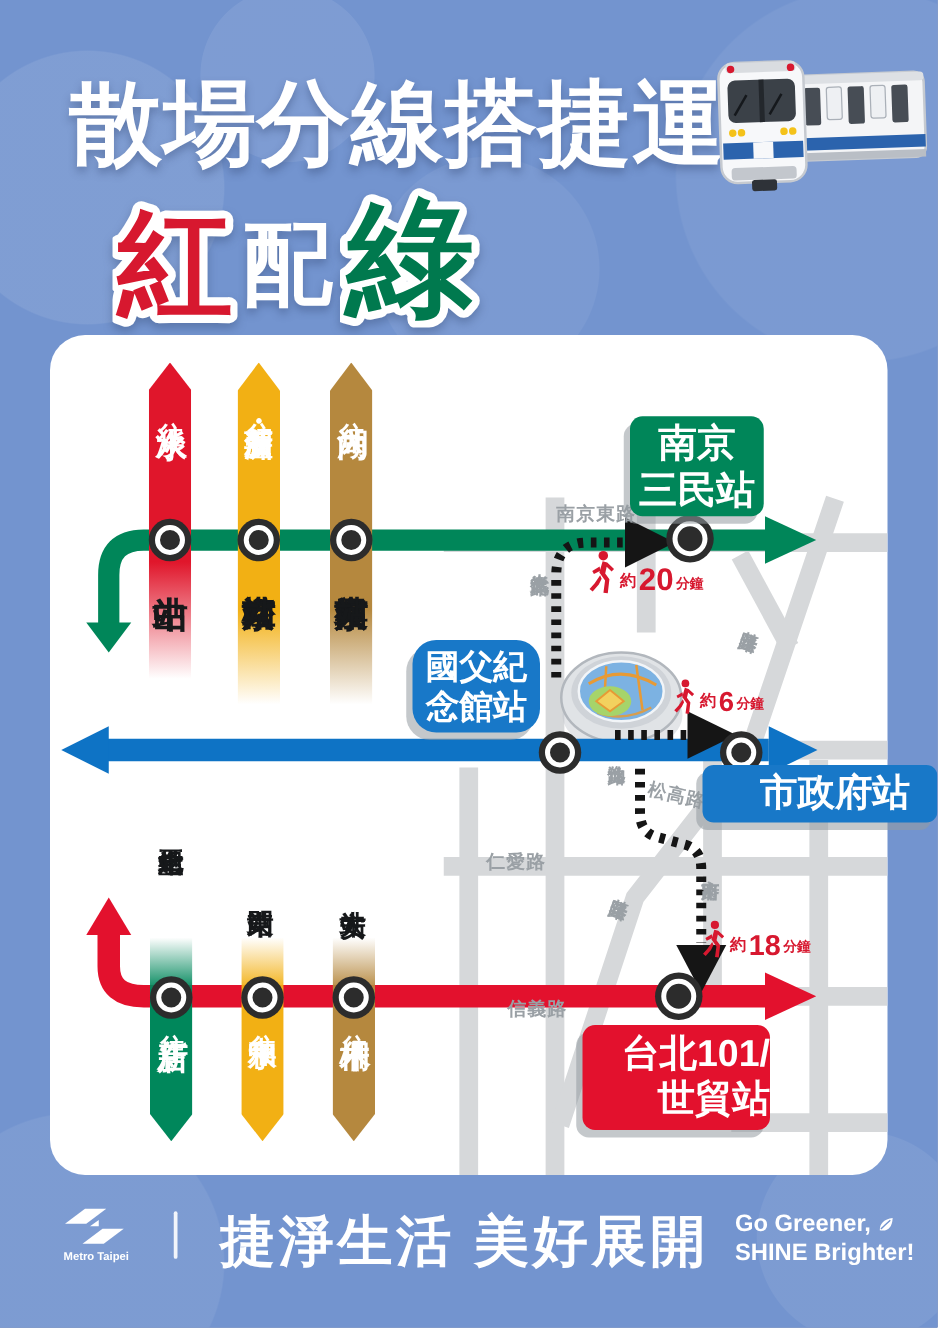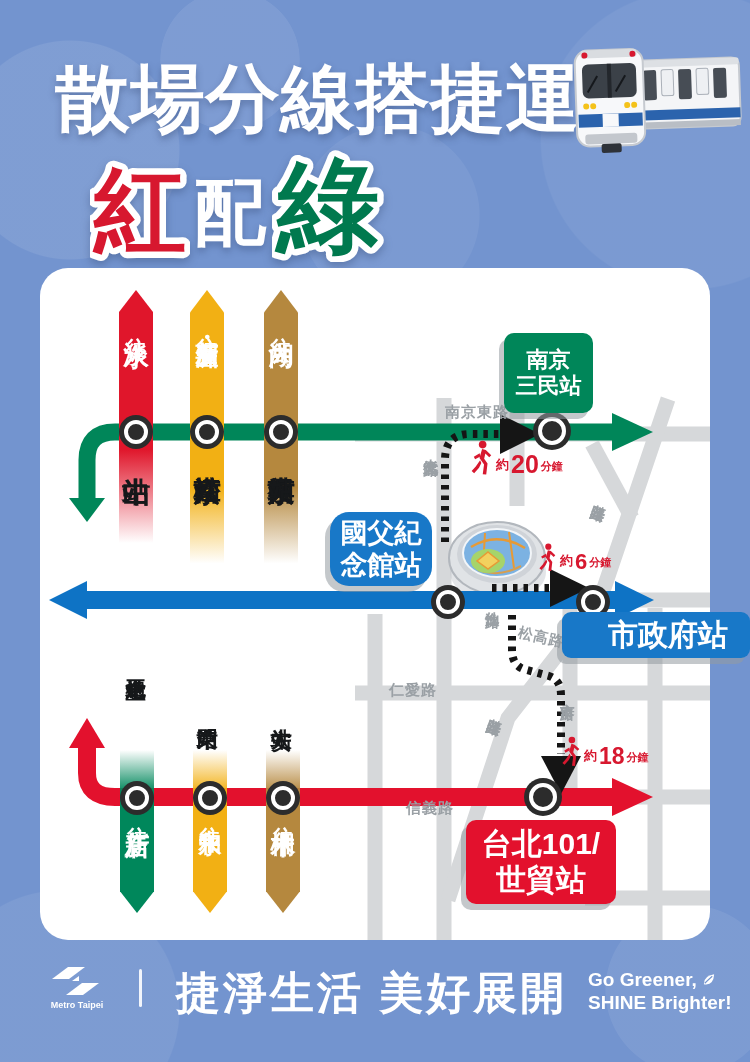--- a/index.html
+++ b/index.html
@@ -43,21 +43,21 @@
   .dot.big{width:20px;height:20px;}
   
   .sl{position:absolute;display:flex;justify-content:center;color:#16181a;font-weight:700;}
   .sl span{writing-mode:vertical-rl;text-orientation:upright;line-height:1.12;}
   
   .sbox{position:absolute;display:flex;flex-direction:column;justify-content:center;align-items:center;
         color:#fff;font-weight:800;border-radius:10px;line-height:1.2;white-space:nowrap;
         box-shadow:-5px 6px 0 rgba(148,154,161,.55);}
   .sbox.greenbg{background:#008659;}
   .sbox.bluebg{background:#1878c8;}
-  .sbox.redbg{background:#e3112d;}
+  .sbox.redbg{background:#e3112d;align-items:flex-end;}
   
   .road{position:absolute;color:#9aa0a5;font-weight:600;letter-spacing:1px;white-space:nowrap;}
   .road span{line-height:1.05;}
   .road.v span{writing-mode:vertical-rl;text-orientation:upright;display:block;}
   
   .walk{position:absolute;display:flex;align-items:flex-end;color:#d7182f;}
   .walker{fill:#d7182f;}
   .w-about{font-size:13px;font-weight:800;margin:0 2px 3px 3px;}
   .w-min{font-size:25px;font-weight:900;line-height:1;margin-bottom:0;}
   .w-unit{font-size:11px;font-weight:700;margin:0 0 3px 2px;}
@@ -240,21 +240,21 @@
   <div class="sl" style="left:125px;top:664px;width:22px;font-size:20px;">
       <span>中正紀念堂站</span>
     </div>
   <div class="sl" style="left:196px;top:712px;width:23px;font-size:21px;">
       <span>東門站</span>
     </div>
   <div class="sl" style="left:270px;top:712px;width:23px;font-size:21px;">
       <span>大安站</span>
     </div>
 
-  <div class="sbox greenbg" style="left:504px;top:333px;width:89px;height:80px;font-size:22px;">
+  <div class="sbox greenbg" style="left:504px;top:333px;width:107px;height:80px;font-size:31px;">
     <span>南京</span>
     <span>三民站</span>
   </div>
   <div class="sbox bluebg" style="left:330px;top:512px;width:102px;height:74px;font-size:27px;border-radius:19px;">
     <span>國父紀</span>
     <span>念館站</span>
   </div>
   <div class="sbox bluebg" style="left:562px;top:612px;width:164px;height:46px;font-size:30px;border-radius:9px;padding-left:24px;">
     <span>市政府站</span>
   </div>

